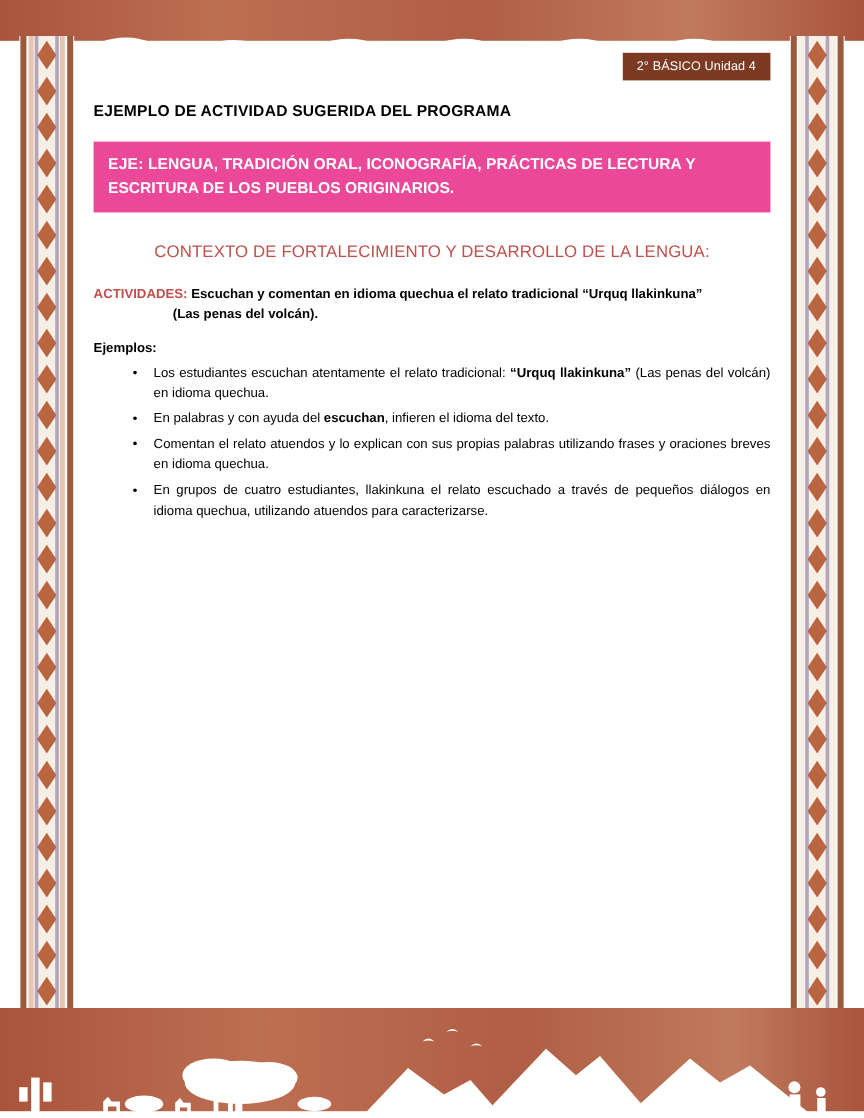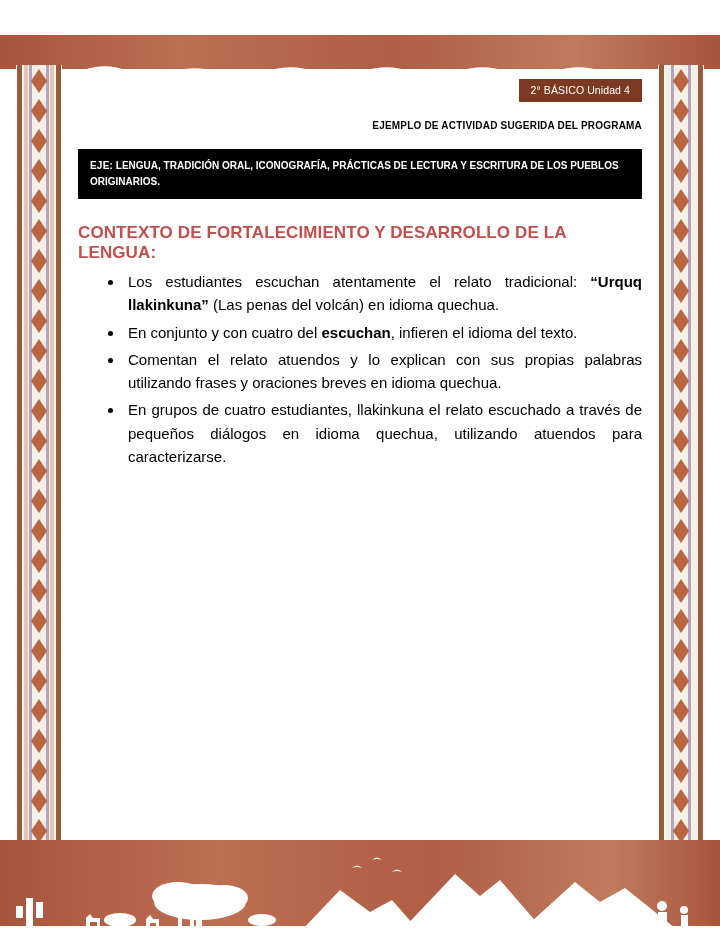--- a/index.html
+++ b/index.html
@@ -11,21 +11,20 @@
     background: #ffffff;
     position: relative;
     overflow: hidden;
   }
 
   
   .page {
     position: absolute;
     inset: 0;
     background: #ffffff;
-    margin-top: 35px;
   }
   .top-band-fade {
     position: absolute;
     top: 0; left: 0; right: 0;
     height: 34px;
     background: linear-gradient(90deg,#a9543c 0%, #bd6f52 25%, #b05e45 55%, #c07a5c 80%, #a9543c 100%);
   }
   
   .torn {
     position: absolute;
@@ -78,44 +77,45 @@
   .badge {
     background: #7c3a22;
     color: #ffffff;
     font-size: 10.5px;
     padding: 5px 12px 6px;
     letter-spacing: .1px;
     white-space: nowrap;
   }
 
   .doc-title {
-    text-align: right;
-    font-size: 10px;
+    text-align: left;
+    font-size: 13px;
     font-weight: bold;
     letter-spacing: .2px;
     color: #000;
     margin: 6px 0 18px;
   }
 
   .eje-box {
-    background: #000000;
+    background: #ec4899;
     color: #ffffff;
-    font-size: 10px;
+    font-size: 13px;
     font-weight: bold;
     line-height: 1.55;
     padding: 9px 12px 10px;
   }
   .eje-box .lbl { letter-spacing: .2px; }
 
   .context {
     color: #c0504d;
-    font-size: 17px;
-    font-weight: bold;
+    font-size: 14px;
+    font-weight: normal;
     margin: 24px 0 0;
     letter-spacing: .1px;
+    text-align: center;
   }
 
   .activities {
     margin-top: 20px;
     font-size: 11px;
     line-height: 1.5;
     color: #000;
   }
   .activities .key {
     color: #c0504d;
@@ -130,21 +130,21 @@
 
   .examples-label {
     margin-top: 14px;
     font-size: 11px;
     font-weight: bold;
   }
 
   ul.examples {
     margin: 7px 0 0;
     padding-left: 46px;
-    font-size: 15px;
+    font-size: 11px;
     line-height: 1.55;
     text-align: justify;
   }
   ul.examples li {
     margin-bottom: 4px;
     padding-left: 4px;
   }
   ul.examples b { font-weight: bold; }
 </style>
 </head>
@@ -309,23 +309,29 @@
 
     <div class="doc-title">EJEMPLO DE ACTIVIDAD SUGERIDA DEL PROGRAMA</div>
 
     <div class="eje-box">
       <span class="lbl">EJE:</span>
       <span>LENGUA, TRADICIÓN ORAL, ICONOGRAFÍA, PRÁCTICAS DE LECTURA Y ESCRITURA DE LOS PUEBLOS ORIGINARIOS.</span>
     </div>
 
     <div class="context">CONTEXTO DE FORTALECIMIENTO Y DESARROLLO DE LA LENGUA:</div>
 
-
+    <div class="activities">
+      <span class="key">ACTIVIDADES:</span>
+      <span class="val">Escuchan y comentan en idioma quechua el relato tradicional “Urquq llakinkuna”</span>
+      <span class="sub">(Las penas del volcán).</span>
+    </div>
+
+    <div class="examples-label">Ejemplos:</div>
 
     <ul class="examples" id="examples-list">
         <li><span>Los estudiantes escuchan atentamente el relato tradicional: </span><b>“Urquq llakinkuna”</b><span> (Las penas del volcán) en idioma quechua.</span></li>
-        <li><span>En conjunto y con cuatro del </span><b>escuchan</b><span>, infieren el idioma del texto.</span></li>
+        <li><span>En palabras y con ayuda del </span><b>escuchan</b><span>, infieren el idioma del texto.</span></li>
         <li><span>Comentan el relato atuendos y lo explican con sus propias palabras utilizando frases y oraciones breves en idioma quechua.</span></li>
         <li><span>En grupos de cuatro estudiantes, llakinkuna el relato escuchado a través de pequeños diálogos en idioma quechua, utilizando atuendos para caracterizarse.</span></li>
       </ul>
 
   </div>
 </div>
 
 </body></html>

